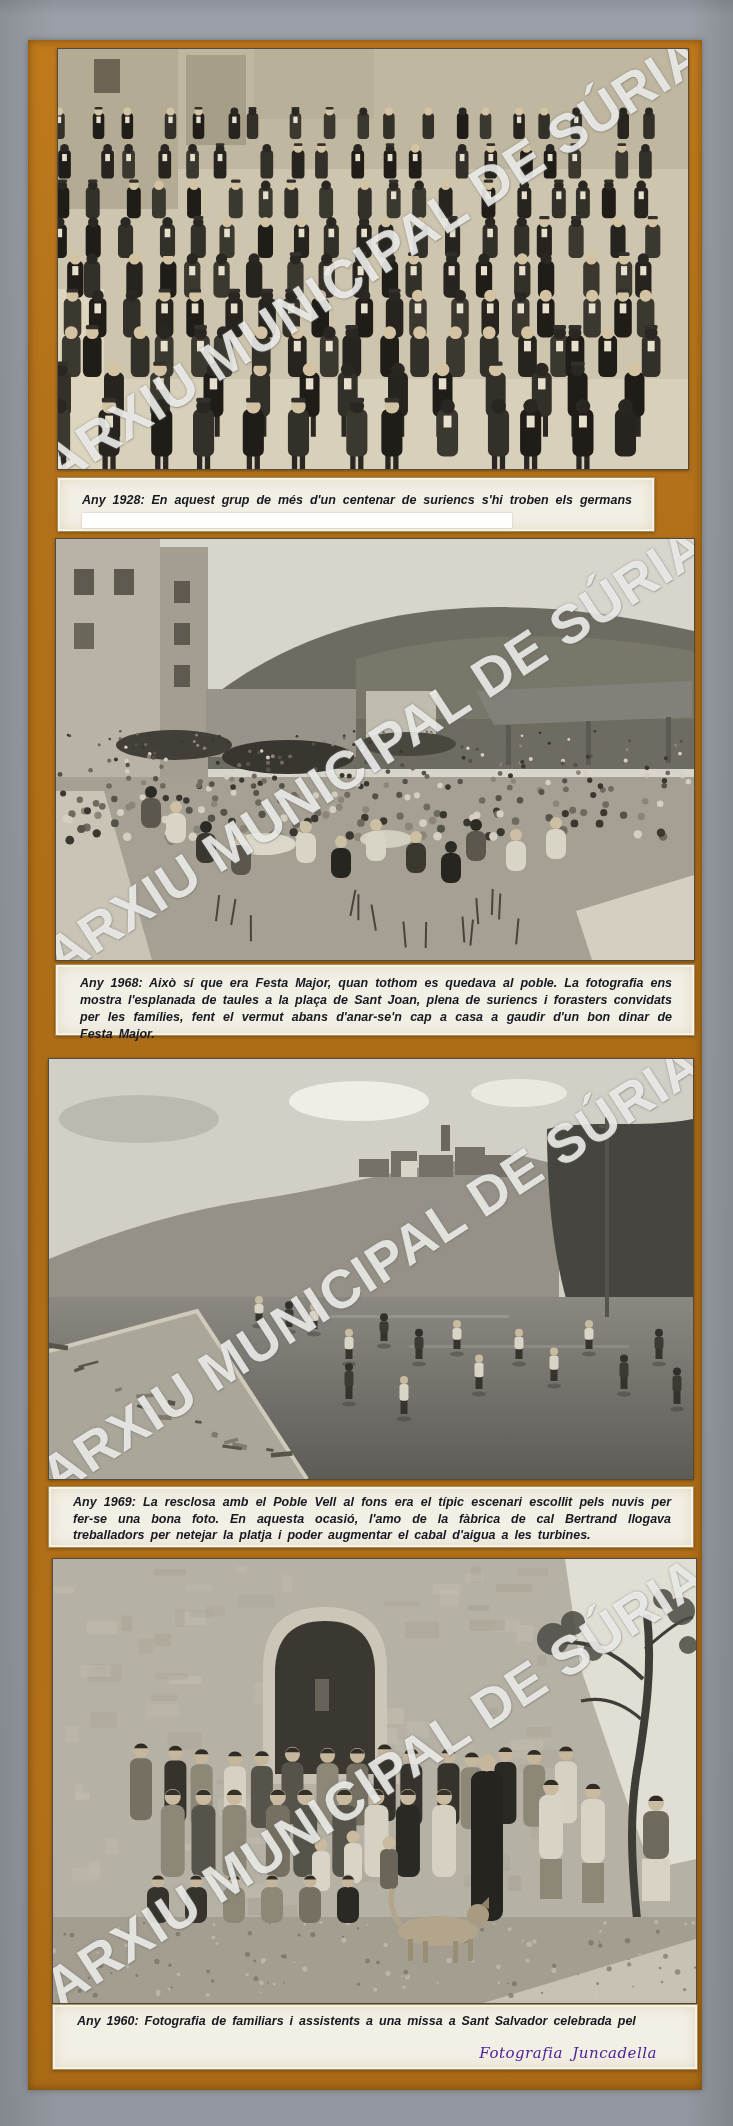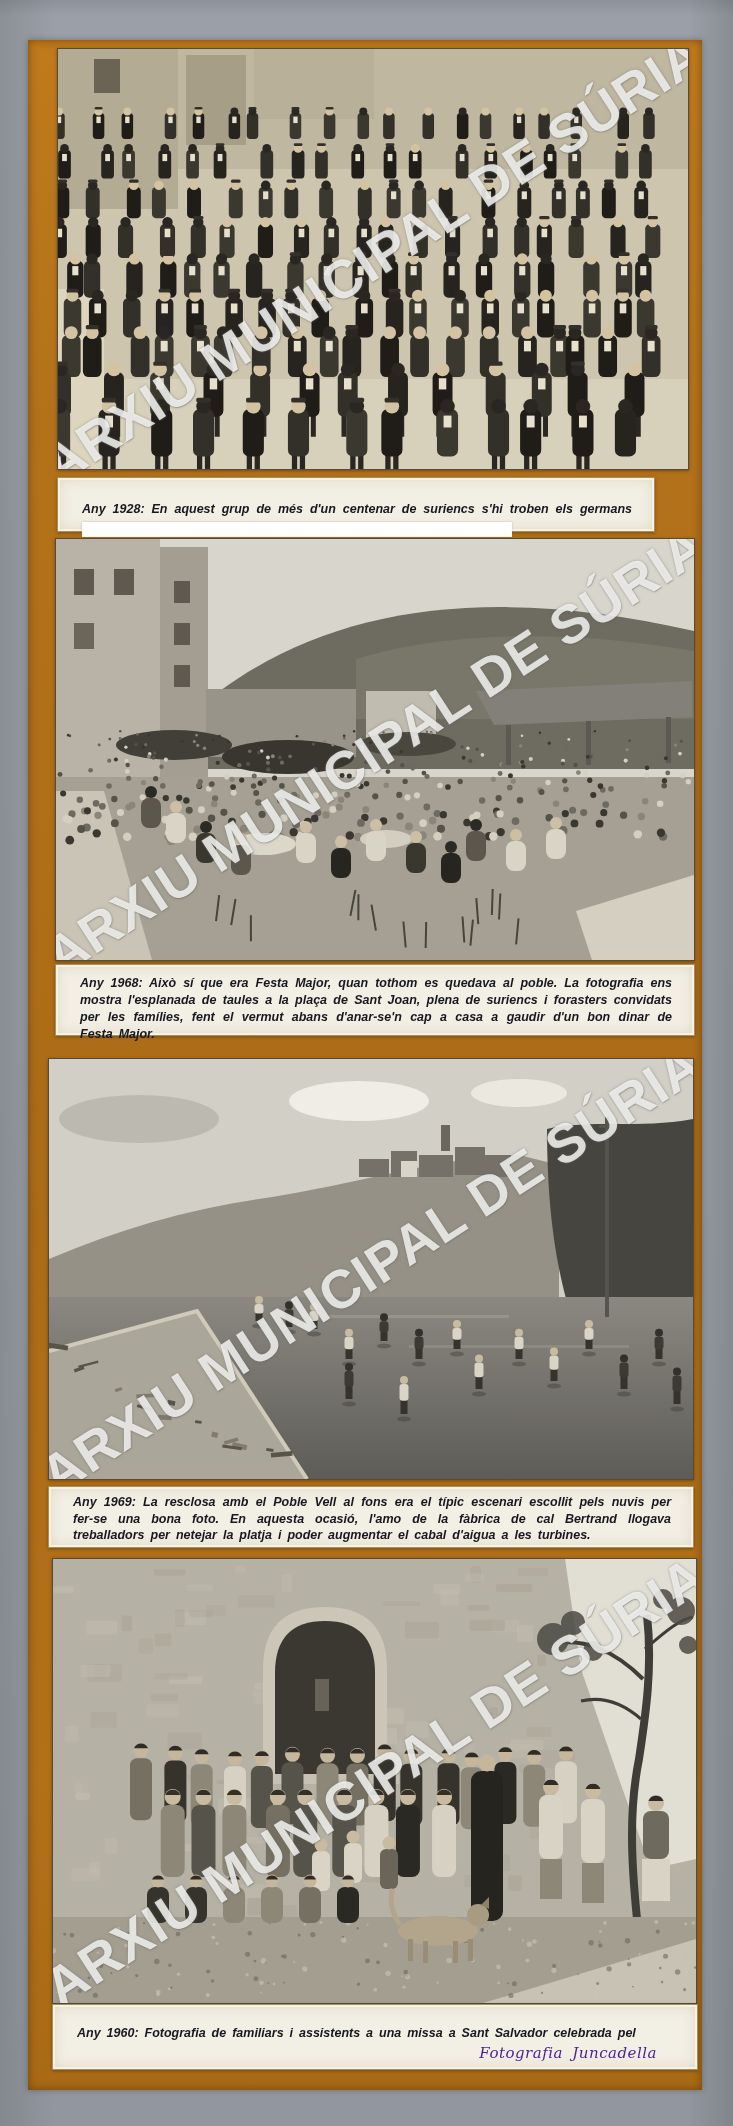--- a/index.html
+++ b/index.html
@@ -37,26 +37,26 @@
   .photo4{left:24px;top:1518px;width:643px;height:444px;}
   .card{
     position:absolute;background:#f2efe5;
     border:1px solid #a98f58;
     box-shadow:0 1px 3px rgba(70,45,10,.5), inset 0 0 0 2px #f5f2e9, inset 0 0 14px rgba(180,150,90,.3);
     color:#181820;font-style:italic;font-weight:700;
     font-size:12.5px;line-height:17px;text-align:justify;
     word-spacing:2.5px;
   }
   .card p{margin:0;}
-  .card1{left:29px;top:437px;width:598px;height:55px;padding:23px 22px 0 24px;box-sizing:border-box;}
+  .card1{left:29px;top:437px;width:598px;height:55px;padding:14px 22px 0 24px;box-sizing:border-box;}
   .one-line{text-align:justify;text-align-last:justify;}
   .whiteout-strip{margin-top:4px;width:430px;height:15px;background:#fefefc;box-shadow:0 0 2px rgba(120,110,80,.35);}
   .card2{left:27px;top:924px;width:640px;height:72px;padding:10px 22px 0 24px;box-sizing:border-box;}
   .card3{left:20px;top:1446px;width:646px;height:62px;padding:7px 22px 0 24px;box-sizing:border-box;line-height:16.5px;}
-  .card4{left:24px;top:1964px;width:646px;height:66px;padding:20px 22px 0 24px;box-sizing:border-box;position:absolute;}
+  .card4{left:24px;top:1964px;width:646px;height:66px;padding:8px 22px 0 24px;box-sizing:border-box;position:absolute;}
   .whiteout-inline{
     display:inline-block;width:215px;height:12px;background:#fdfdfa;
     box-shadow:0 0 2px rgba(120,110,80,.3);vertical-align:baseline;margin-right:9px;
   }
   .credit{
     position:absolute;right:40px;bottom:7px;
     font-family:"DejaVu Serif",serif;font-style:italic;font-weight:400;
     font-size:15px;color:#4c1d95;letter-spacing:.5px;word-spacing:4px;
   }
 </style>

